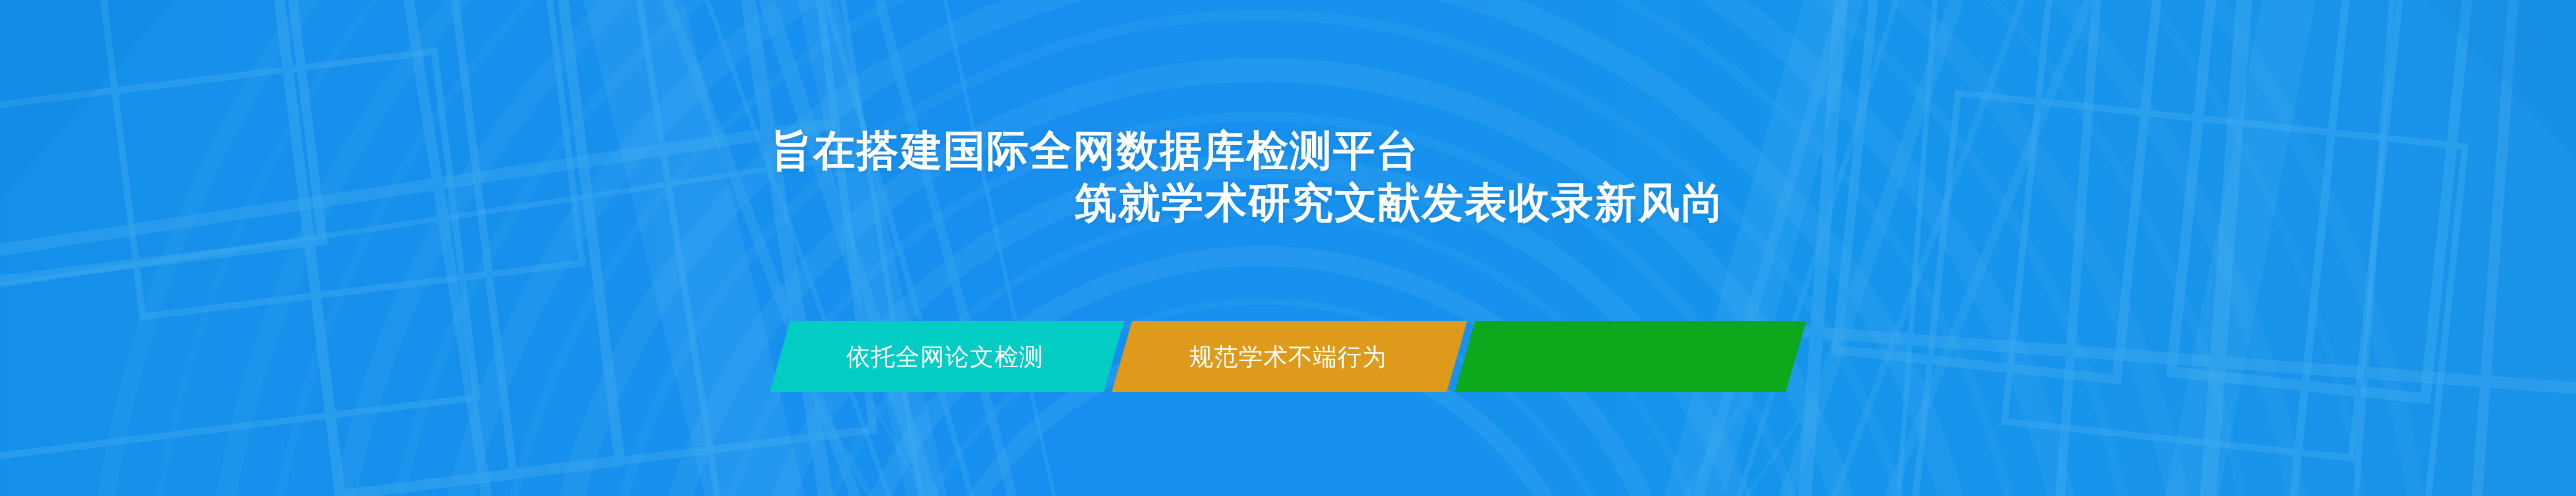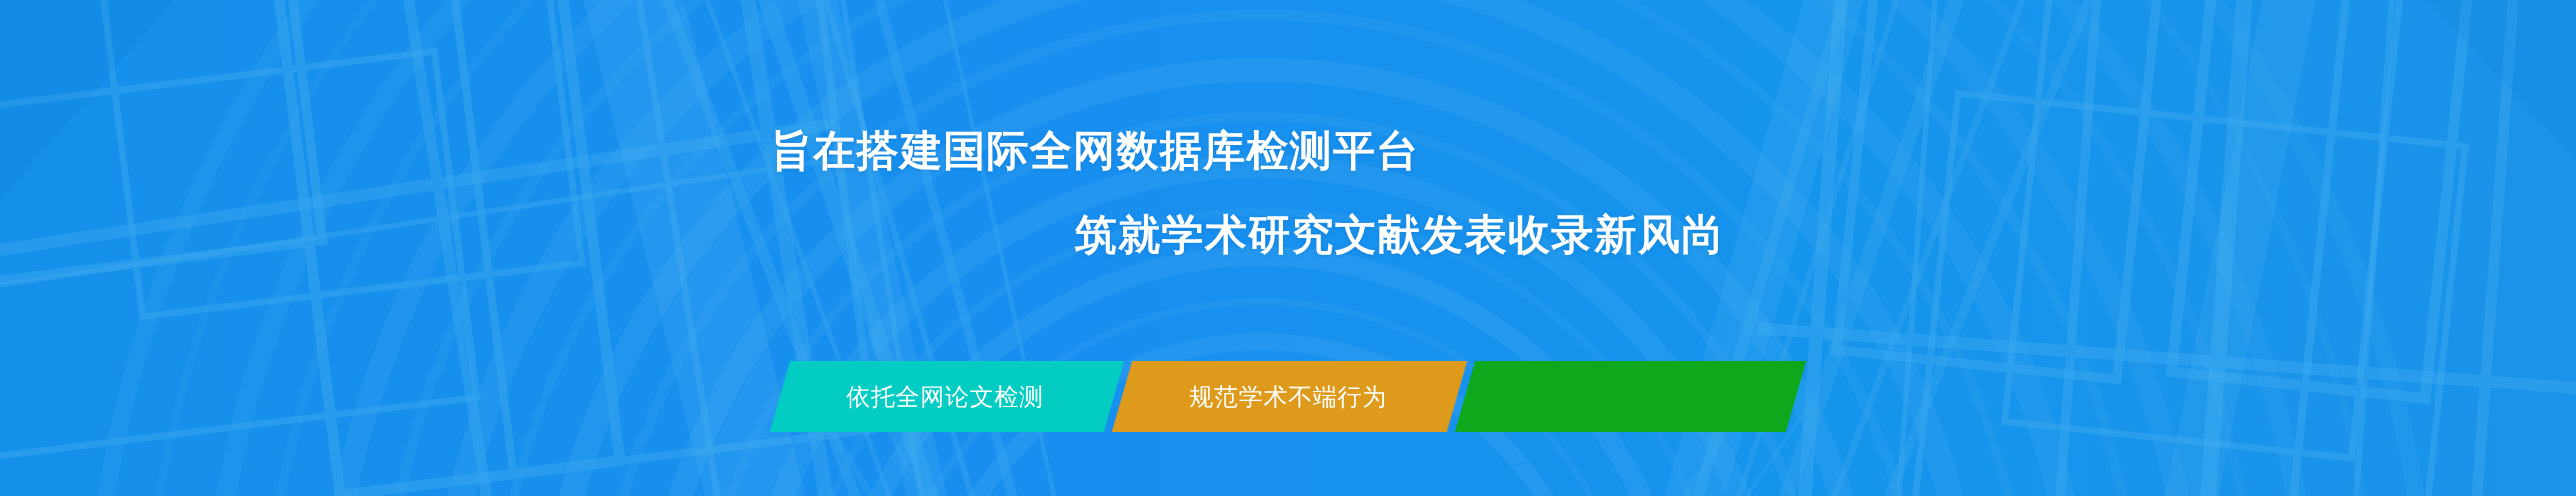--- a/index.html
+++ b/index.html
@@ -52,33 +52,31 @@
     letter-spacing: 1.3px;
     line-height: 52px;
     white-space: nowrap;
     text-shadow: 0 1.3px 4px rgba(5, 70, 125, 0.18);
   }
   .headline-line.line1 {
     padding-left: 770px;
   }
   .headline-line.line2 {
     padding-left: 1075px;
-    margin-top: 32px;
   }
 
   
   .tag-band {
     position: absolute;
     left: 780px;
     top: 321px;
     width: 1026px;
     height: 71px;
     display: flex;
     align-items: stretch;
-    margin-top: 40px;
   }
   .tag {
     position: relative;
     height: 71px;
     display: flex;
     align-items: center;
     justify-content: center;
     box-sizing: border-box;
   }
   .tag .tag-shape {

